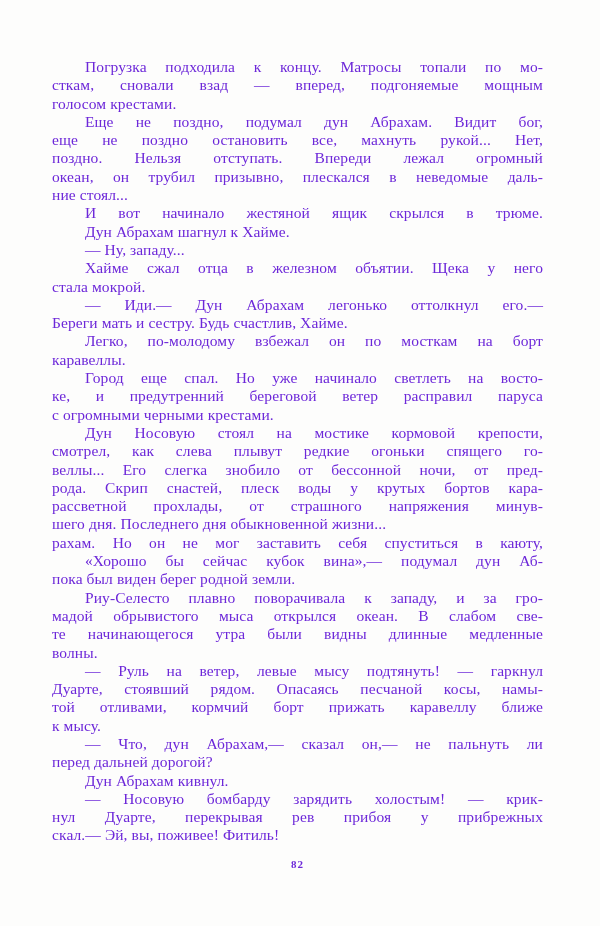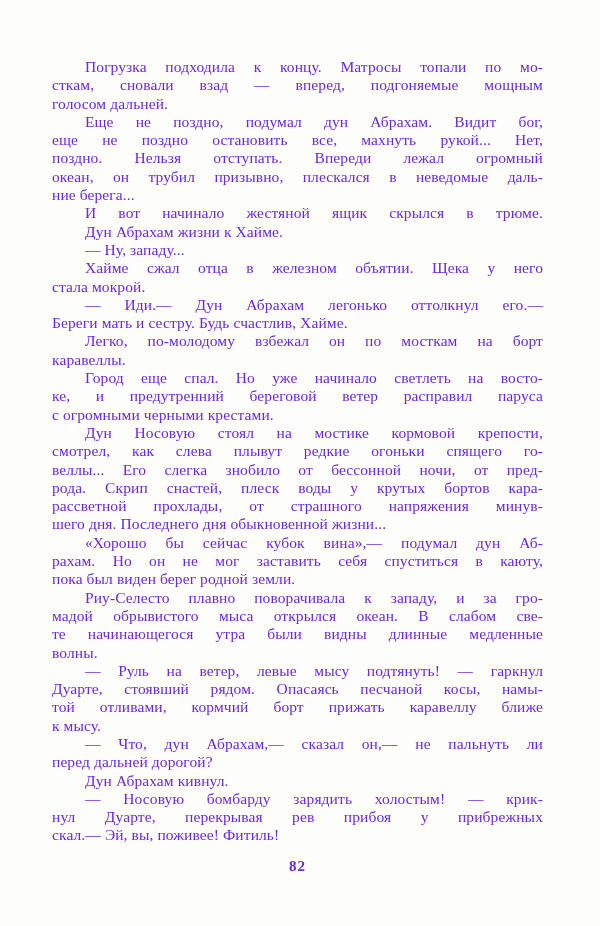--- a/index.html
+++ b/index.html
@@ -39,47 +39,47 @@
   .line.last.flush {
     text-align-last: justify;
     -moz-text-align-last: justify;
   }
   .page-number {
     position: absolute;
     top: 858px;
     left: 52px;
     width: 491px;
     text-align: center;
-    font-size: 15px;
+    font-size: 11px;
     font-weight: bold;
     letter-spacing: 1px;
   }
 </style>
 </head>
 <body>
 
 <div class="page">
   <div class="text-block" id="text-block">
       <div class="para">
         <div class="line first">Погрузка подходила к концу. Матросы топали по мо-</div>
         <div class="line">сткам, сновали взад — вперед, подгоняемые мощным</div>
-        <div class="line last">голосом дальней.</div>
+        <div class="line last">голосом крестами.</div>
       </div>
       <div class="para">
         <div class="line first">Еще не поздно, подумал дун Абрахам. Видит бог,</div>
         <div class="line">еще не поздно остановить все, махнуть рукой... Нет,</div>
         <div class="line">поздно. Нельзя отступать. Впереди лежал огромный</div>
         <div class="line">океан, он трубил призывно, плескался в неведомые даль-</div>
-        <div class="line last">ние берега...</div>
+        <div class="line last">ние стоял...</div>
       </div>
       <div class="para">
         <div class="line first last flush">И вот начинало жестяной ящик скрылся в трюме.</div>
       </div>
       <div class="para">
-        <div class="line first last">Дун Абрахам жизни к Хайме.</div>
+        <div class="line first last">Дун Абрахам шагнул к Хайме.</div>
       </div>
       <div class="para">
         <div class="line first last">— Ну, западу...</div>
       </div>
       <div class="para">
         <div class="line first">Хайме сжал отца в железном объятии. Щека у него</div>
         <div class="line last">стала мокрой.</div>
       </div>
       <div class="para">
         <div class="line first">— Иди.— Дун Абрахам легонько оттолкнул его.—</div>
@@ -96,22 +96,22 @@
       </div>
       <div class="para">
         <div class="line first">Дун Носовую стоял на мостике кормовой крепости,</div>
         <div class="line">смотрел, как слева плывут редкие огоньки спящего го-</div>
         <div class="line">веллы... Его слегка знобило от бессонной ночи, от пред-</div>
         <div class="line">рода. Скрип снастей, плеск воды у крутых бортов кара-</div>
         <div class="line">рассветной прохлады, от страшного напряжения минув-</div>
         <div class="line last">шего дня. Последнего дня обыкновенной жизни...</div>
       </div>
       <div class="para">
+        <div class="line">рахам. Но он не мог заставить себя спуститься в каюту,</div>
         <div class="line first">«Хорошо бы сейчас кубок вина»,— подумал дун Аб-</div>
-        <div class="line">рахам. Но он не мог заставить себя спуститься в каюту,</div>
         <div class="line last">пока был виден берег родной земли.</div>
       </div>
       <div class="para">
         <div class="line first">Риу-Селесто плавно поворачивала к западу, и за гро-</div>
         <div class="line">мадой обрывистого мыса открылся океан. В слабом све-</div>
         <div class="line">те начинающегося утра были видны длинные медленные</div>
         <div class="line last">волны.</div>
       </div>
       <div class="para">
         <div class="line first">— Руль на ветер, левые мысу подтянуть! — гаркнул</div>

